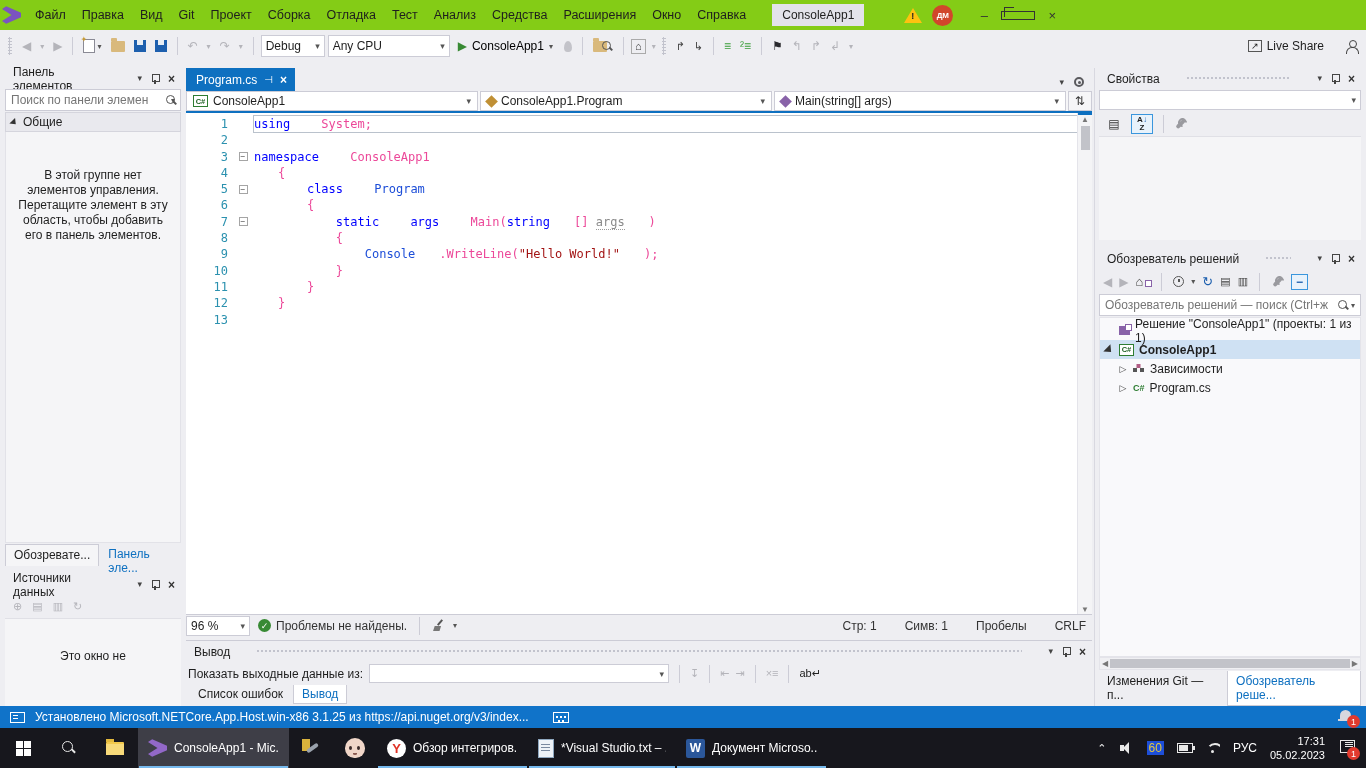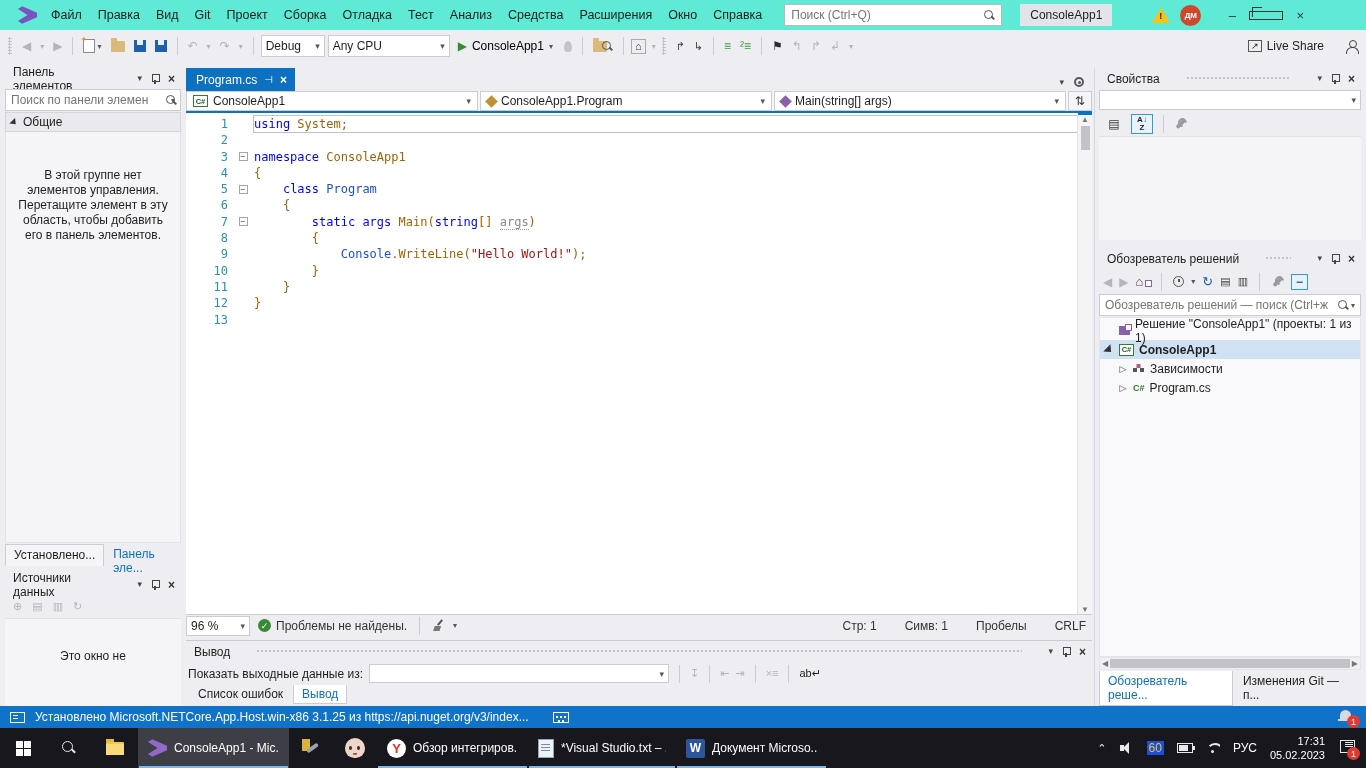--- a/index.html
+++ b/index.html
@@ -22,21 +22,21 @@
   .combo .dd { margin-left:auto; font-size:9px; color:#555; }
   .ico-wrench { position:relative; width:13px; height:13px; display:inline-block; }
   .ico-wrench::before { content:""; position:absolute; left:1px; top:5px; width:11px; height:3.5px; background:#9a9a9f; border-radius:2px; transform:rotate(-45deg); }
   .ico-wrench::after { content:""; position:absolute; right:0; top:1px; width:5px; height:5px; border:2px solid #9a9a9f; border-radius:50%; border-right-color:transparent; transform:rotate(45deg); }
   .ico-gear { position:relative; width:10px; height:10px; display:inline-block; border:2px solid #5a5a5e; border-radius:50%; }
   .ico-gear::after { content:""; position:absolute; left:1.5px; top:1.5px; width:3px; height:3px; background:#5a5a5e; border-radius:50%; }
   .ico-clock { position:relative; width:11px; height:11px; display:inline-block; border:1.5px solid #555; border-radius:50%; }
   .ico-clock::after { content:""; position:absolute; left:4px; top:1.5px; width:1.5px; height:3.5px; background:#555; }
 
   
-  .titlebar { height:30px; display:flex; align-items:center; padding:0 16px; background:#5eead4; font-size:12.5px; color:#1e1e1e; flex:0 0 auto; }
+  .titlebar { height:30px; display:flex; align-items:center; padding:0 0; background:#84cc16; font-size:12.5px; color:#1e1e1e; flex:0 0 auto; }
   .vs-logo { width:19px; height:19px; margin:0 6px 0 2px; background:#7b53c0; clip-path:polygon(0 18%,22% 4%,100% 38%,100% 62%,22% 96%,0 82%,50% 50%); }
   .menu-item { padding:4px 8px; cursor:default; }
   .tb-search { width:218px; height:22px; margin-left:14px; background:#fff; border:1px solid #b9b9c3; display:flex; align-items:center; padding:0 6px; }
   .tb-search input { border:none; outline:none; flex:1; font-size:12px; color:#666; font-family:"Liberation Sans",sans-serif; background:transparent; }
   .app-title-btn { margin-left:18px; padding:4px 10px; background:#e3e3ea; font-size:12px; }
   .ico-warn { color:#1e1e1e; margin-left:40px; font-size:14px; position:relative; width:18px; height:15px; }
   .warn-tri { position:absolute; inset:0; width:0; height:0; border-left:9px solid transparent; border-right:9px solid transparent; border-bottom:15px solid #fdc210; }
   .warn-ex { position:absolute; left:7px; top:3px; font-size:9px; font-weight:bold; color:#222; }
   .avatar { width:21px; height:21px; border-radius:50%; background:#d1472b; color:#fff; font-size:8px; font-weight:bold; display:flex; align-items:center; justify-content:center; margin-left:10px; }
   .win-controls { display:flex; margin-left:14px; }
@@ -98,21 +98,21 @@
   .split-btn { flex:0 0 24px; display:flex; align-items:center; justify-content:center; background:#f6f6f8; border:1px solid #ccccd6; font-size:12px; color:#333; }
 
   .code-wrap { flex:1 1 auto; background:#fff; display:flex; min-height:0; position:relative; }
   .code-area { flex:1; overflow:hidden; padding-top:3px; }
   .cl { display:flex; height:16.3px; font-family:"DejaVu Sans Mono",monospace; font-size:12px; line-height:16.3px; }
   .ln { width:46px; text-align:right; color:#2b91af; flex:0 0 auto; padding-right:4px; }
   .fd { width:22px; flex:0 0 auto; display:flex; align-items:center; justify-content:center; }
   .foldbox { width:9px; height:9px; border:1px solid #a5a5a5; color:#555; font-size:8px; line-height:7px; text-align:center; background:#fff; }
   .ct { white-space:pre; flex:1; }
   .cl.cur .ct { outline:1px solid #bac2cc; }
-  .tk-k { color:#0000ff; } .tk-t { color:#1d4ed8; } .tk-s { color:#a31515; } .tk-p { color:#a16207; }
+  .tk-k { color:#0000ff; } .tk-t { color:#1d4ed8; } .tk-s { color:#a31515; } .tk-p { color:#ec4899;margin-left:24px; }
   .tk-a { color:#8a8a8a; border-bottom:1px dotted #9a9a9a; }
   .v-scroll { width:15px; flex:0 0 auto; background:#f4f4f6; border-left:1px solid #e4e4ea; display:flex; flex-direction:column; align-items:center; font-size:8px; color:#777; }
   .v-scroll .mark { width:100%; height:2px; background:#0e70c0; }
   .v-scroll .thumb { width:9px; height:24px; background:#c2c3c9; margin-top:2px; }
   .v-scroll .arr-down { margin-top:auto; }
 
   .editor-status { height:22px; display:flex; align-items:center; background:#eeeef2; font-size:12px; color:#333; gap:8px; padding-right:6px; flex:0 0 auto; border-top:1px solid #ccccd6; }
   .zoom-combo { width:64px; height:20px; }
   .health { display:flex; align-items:center; gap:5px; }
   .chk { width:13px; height:13px; border-radius:50%; background:#388a34; color:#fff; font-size:9px; display:flex; align-items:center; justify-content:center; }
@@ -228,24 +228,20 @@
     <span class="menu-item">Git</span>
     <span class="menu-item">Проект</span>
     <span class="menu-item">Сборка</span>
     <span class="menu-item">Отладка</span>
     <span class="menu-item">Тест</span>
     <span class="menu-item">Анализ</span>
     <span class="menu-item">Средства</span>
     <span class="menu-item">Расширения</span>
     <span class="menu-item">Окно</span>
     <span class="menu-item">Справка</span>
-    <div class="tb-search">
-      <input placeholder="Поиск (Ctrl+Q)" style="">
-      <span class="mag"></span>
-    </div>
     <div class="app-title-btn">ConsoleApp1</div>
     <div class="ico-warn">
         <span class="warn-tri"></span>
         <span class="warn-ex">!</span>
       </div>
     <div class="avatar">ДМ</div>
     <div class="win-controls">
       <span>–</span>
       <span><span class="ico-restore"></span></span>
       <span>×</span>
@@ -337,21 +333,21 @@
           <input placeholder="Поиск по панели элемен" style="">
           <span class="mag"></span>
           <span style="font-size:8px;color:#555;margin-left:2px">▾</span>
         </div>
         <div class="tbx-group">
           <span class="tri-exp"></span>
           <span>Общие</span>
         </div>
         <div class="tbx-body">В этой группе нет элементов управления. Перетащите элемент в эту область, чтобы добавить его в панель элементов.</div>
         <div class="side-tabs">
-          <span class="side-tab active">Установлено...</span>
+          <span class="side-tab active">Обозревате...</span>
           <span class="side-tab inactive">Панель эле...</span>
         </div>
       </div>
       <div class="datasources">
         <div class="panel-title">
           <span>Источники данных</span>
           <span class="grip-dots"></span>
           <span class="t-icons">
             <span class="glyph" style="font-size:9px">▾</span>
             <span class="ico-pin"></span>
@@ -606,22 +602,22 @@
             <span class="cs-file">C#</span>
             <span>Program.cs</span>
           </div>
         </div>
         <div class="se-hscroll">
           <span>◀</span>
           <div class="hthumb"></div>
           <span>▶</span>
         </div>
         <div class="right-tabs">
+          <span class="right-tab inactive">Изменения Git — п...</span>
           <span class="right-tab active">Обозреватель реше...</span>
-          <span class="right-tab inactive">Изменения Git — п...</span>
         </div>
       </div>
     </aside>
   </div>
 
   <div class="nugetbar">
     <span class="ico-console"></span>
     <span>Установлено Microsoft.NETCore.App.Host.win-x86 3.1.25 из https://api.nuget.org/v3/index...</span>
     <span class="ico-kbd"></span>
     <div class="bell-wrap">

